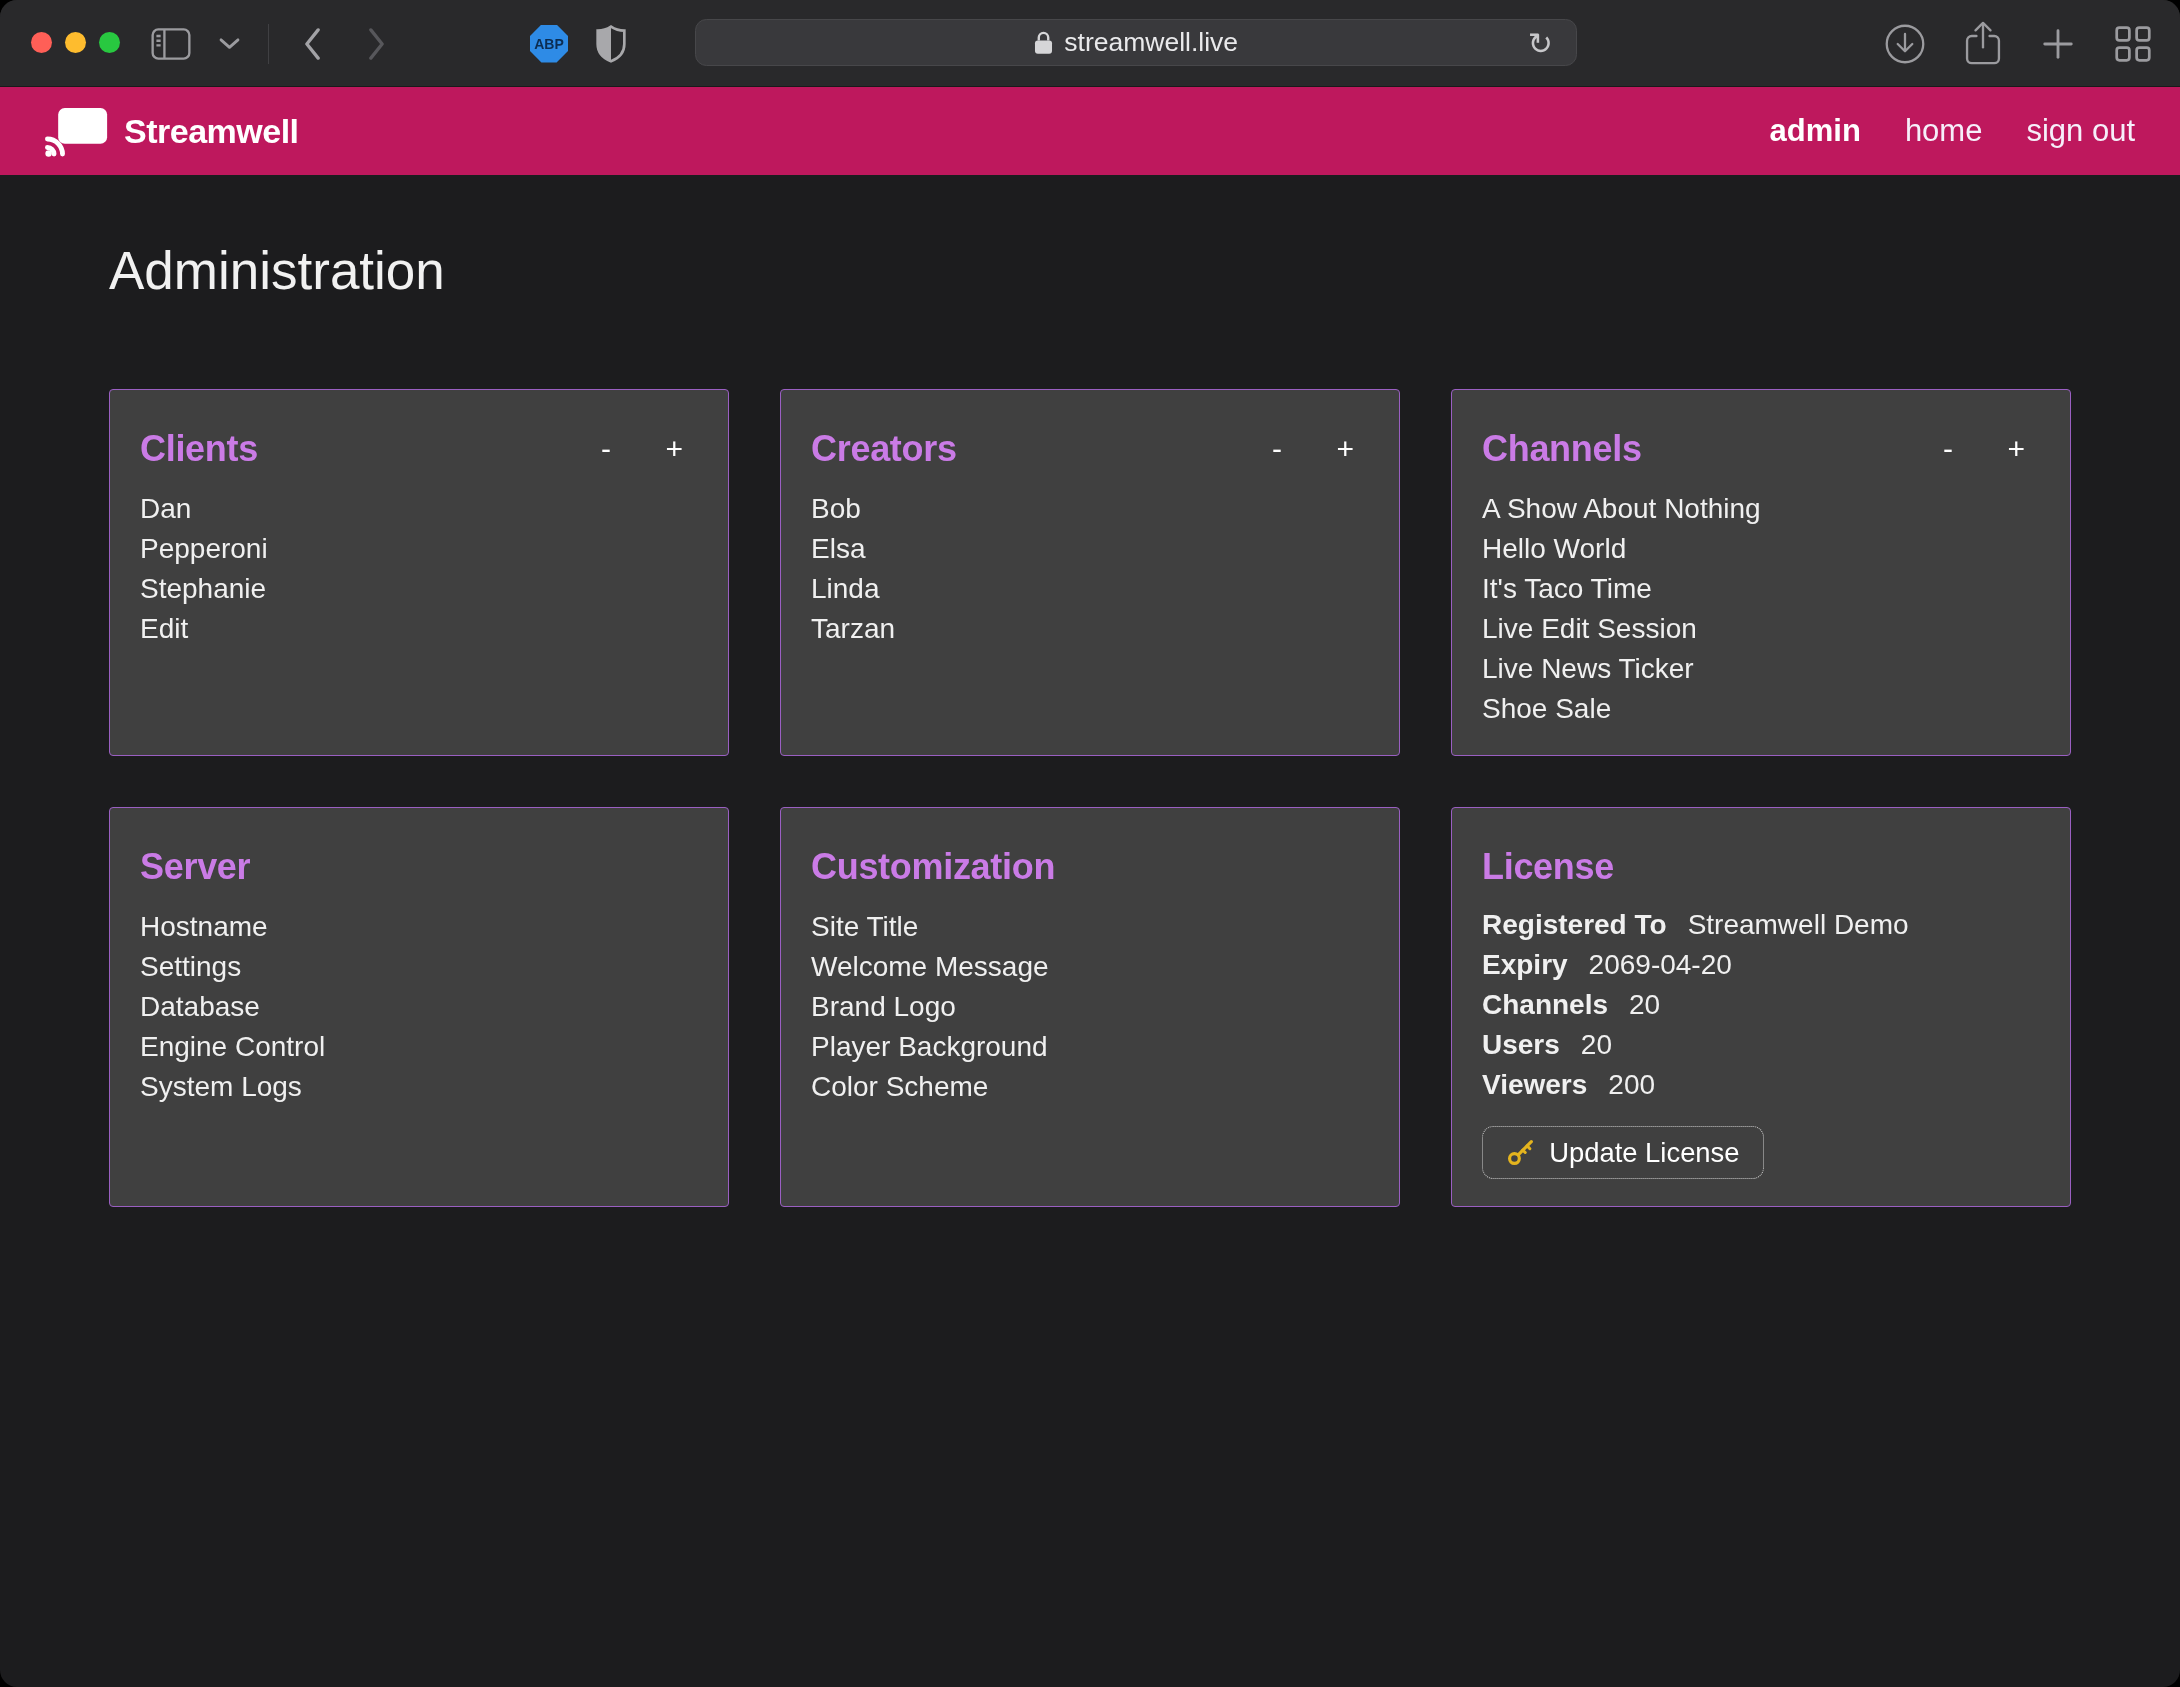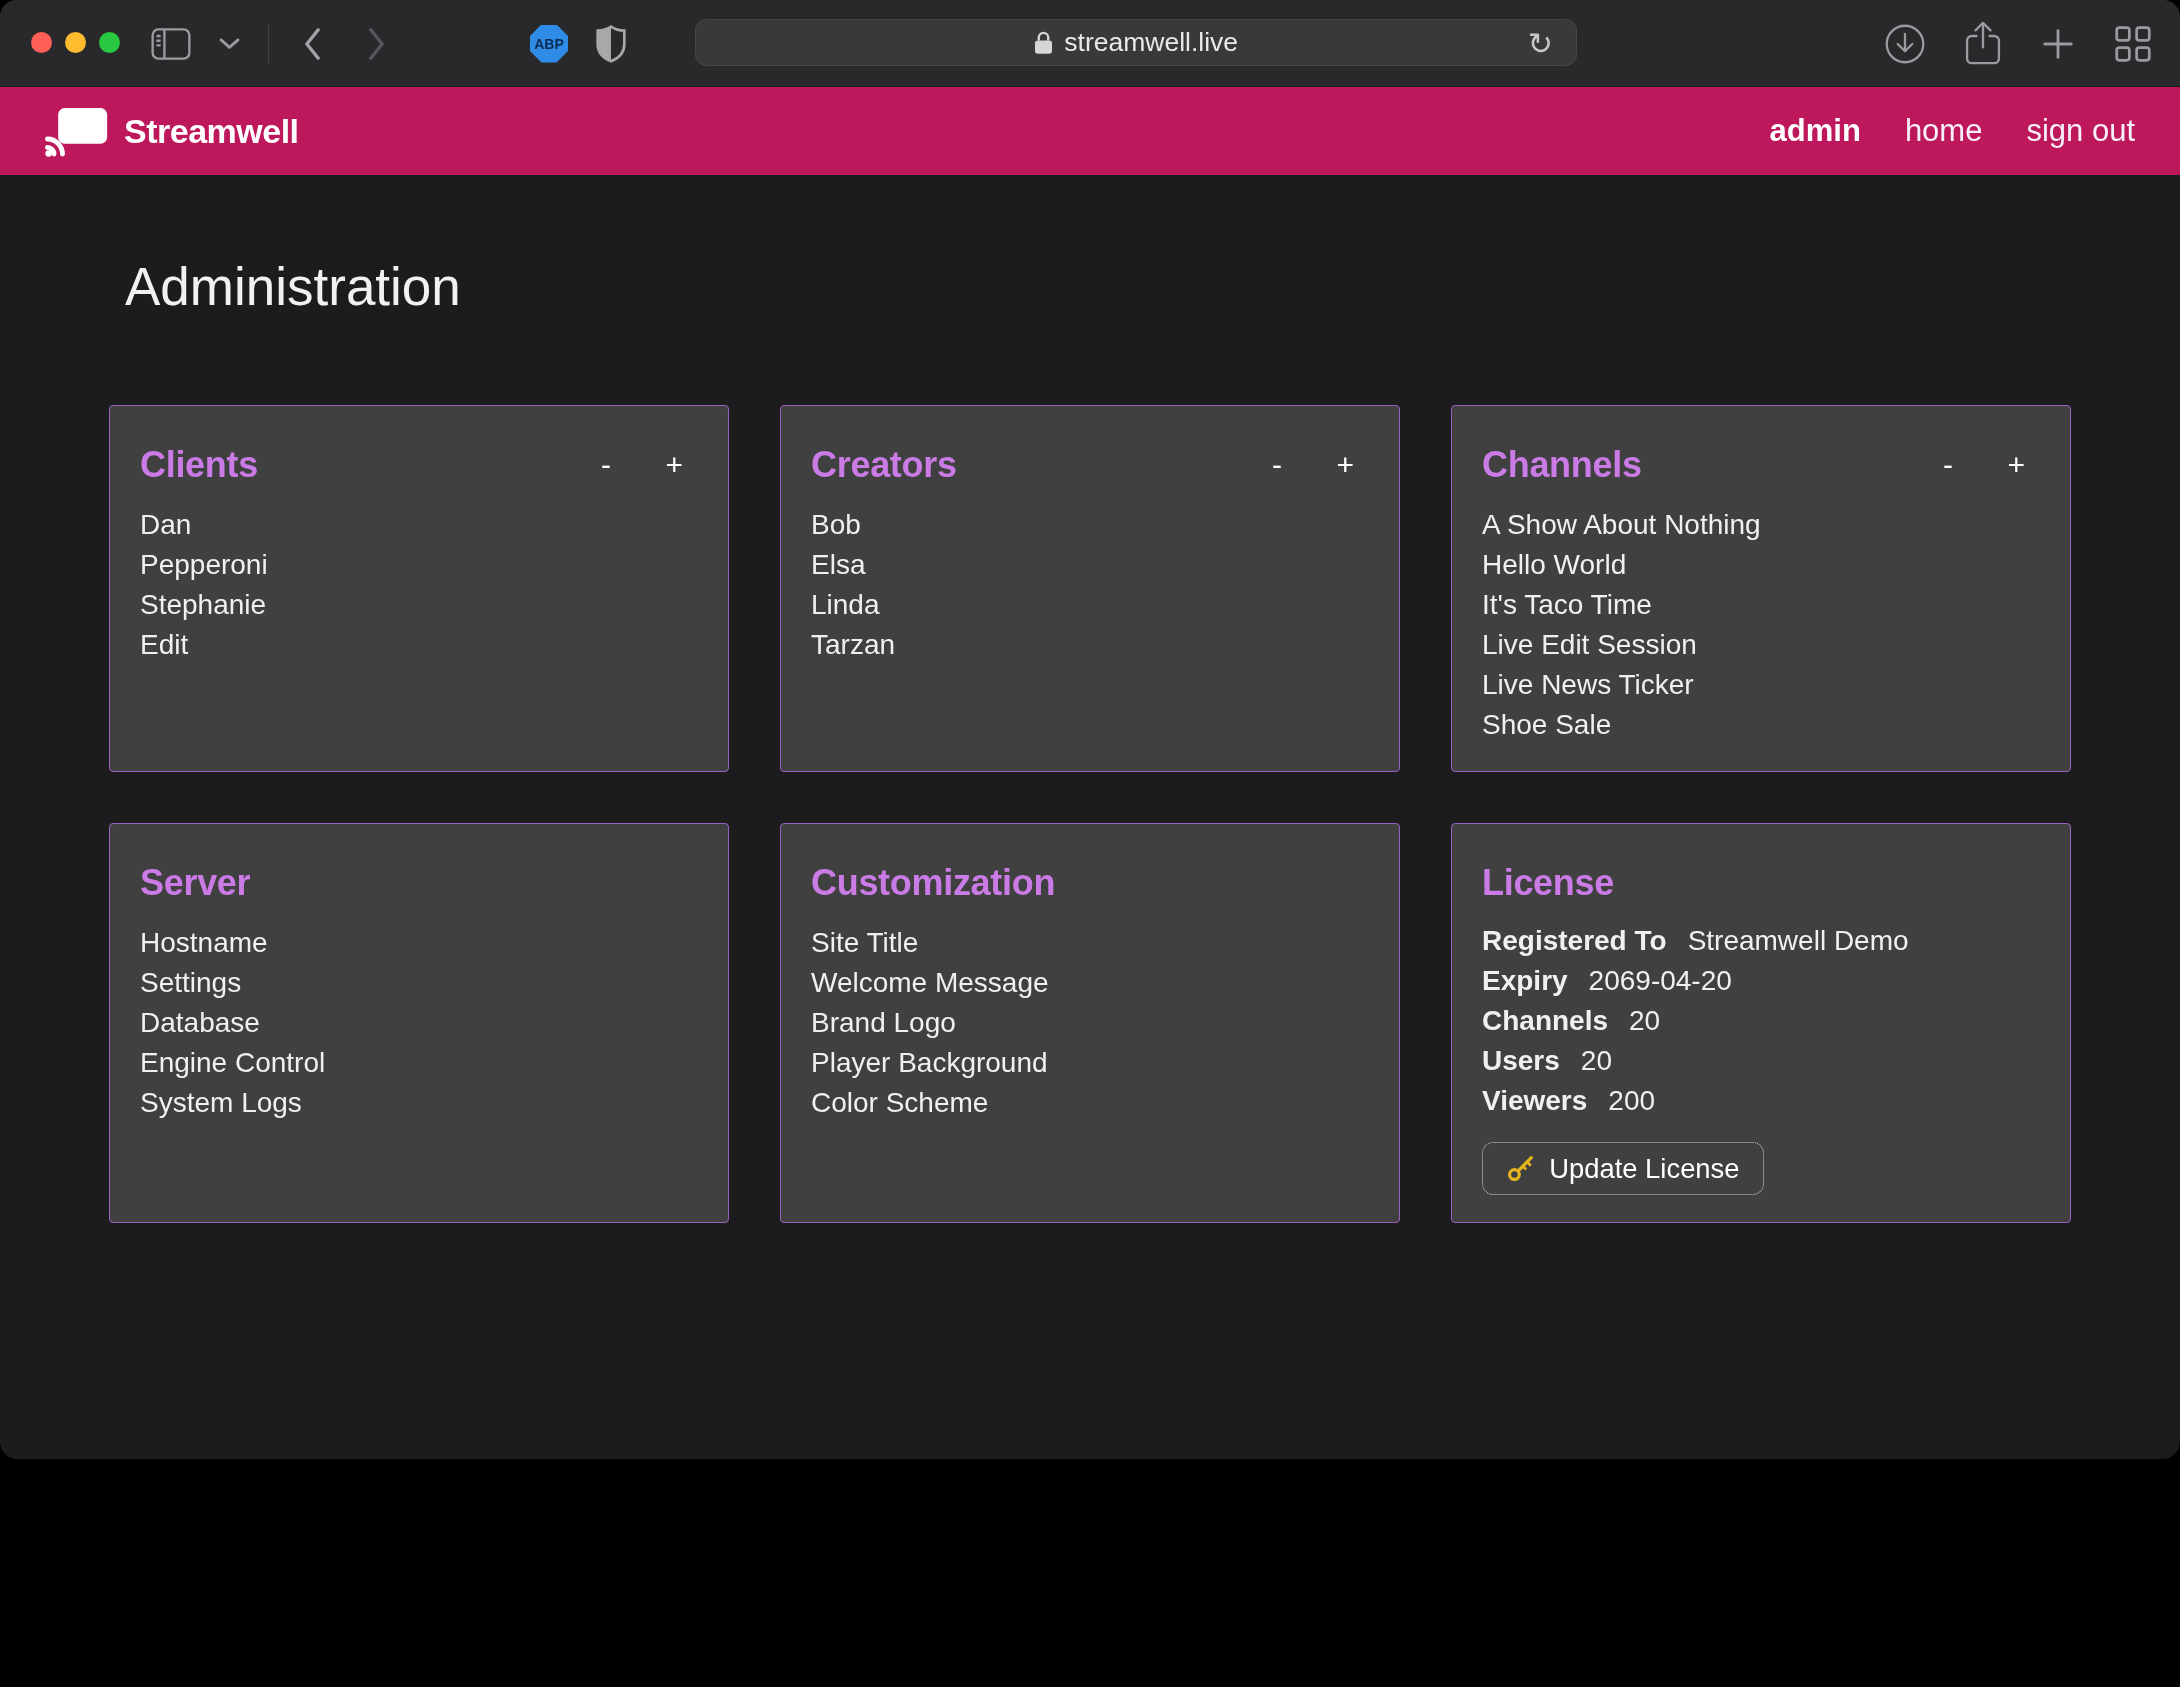--- a/index.html
+++ b/index.html
@@ -1,17 +1,17 @@
 <!DOCTYPE html>
 <html style="font-size:15px"><head>
 <meta charset="utf-8">
 <style>
   html,body { margin:0; padding:0; background:#000; }
   body { width:2180px; height:1687px; font-family:"Liberation Sans", sans-serif; }
-  .window { width:2180px; height:1459px; border-radius:17px; overflow:hidden;
+  .window { width:2180px; height:1687px; border-radius:17px; overflow:hidden;
             background:#1c1c1e; display:flex; flex-direction:column; }
 
   
   .chrome { height:87px; background:#29292b; flex:none; position:relative; border-bottom:0.9px solid #1a1a1a; box-sizing:border-box; }
   .traffic { position:absolute; left:31px; top:32px; display:flex; gap:13.2px; }
   .light { width:21px; height:21px; border-radius:50%; }
   .light.red{background:#ff5f57}.light.yellow{background:#febc2e}.light.green{background:#28c840}
   .chrome-left { position:absolute; left:151px; top:0; height:87px; display:flex; align-items:center; gap:28px; }
   .vdivider { width:0.9px; height:40px; background:#404043; }
   .ext-icons { position:absolute; left:530px; top:0; height:87px; display:flex; align-items:center; gap:26.5px; }
@@ -31,21 +31,21 @@
   .navbar { height:88px; background:#be185d; flex:none; display:flex; align-items:center;
             justify-content:space-between; padding:0 45px; box-sizing:border-box; }
   .brand { display:flex; align-items:center; gap:15px; cursor:pointer; }
   .brand-text { font-size:34px; font-weight:bold; color:#fff; letter-spacing:-0.5px; }
   .nav-links { display:flex; align-items:center; gap:44px; }
   .nav-link { font-size:31px; color:#f6effa; text-decoration:none; cursor:pointer; }
   .nav-link.active { font-weight:bold; color:#fff; }
 
   
   .page { padding:61px 109px 0; }
-  .page-title { margin:16px; font-size:53px; line-height:70px; font-weight:500; color:#f1f1f1; }
+  .page-title { margin:0; font-size:53px; line-height:70px; font-weight:500; color:#f1f1f1; }
   .grid { margin-top:83px; display:grid; grid-template-columns:repeat(3,1fr); gap:51px; }
   .card { background:#404040; border:1.9px solid #9a5fc2; border-radius:4px;
           padding:26.5px 30px; min-height:362px; box-sizing:border-box; }
   .card-head { display:flex; align-items:center; justify-content:space-between; margin-top:11.4px; }
   .card-title { margin:0; font-size:36px; font-weight:bold; color:#ca7be6; letter-spacing:-0.3px; }
   .card-controls { display:flex; gap:24.6px; }
   .ctrl-btn { background:none; border:none; color:#fff; font-size:30px; padding:1.9px 15px;
               cursor:pointer; font-family:inherit; }
   .card-list { list-style:none; margin:19px 0 0; padding:0; }
   .card-list li { font-size:28px; color:#f0f0f0; line-height:40px; cursor:pointer; }

